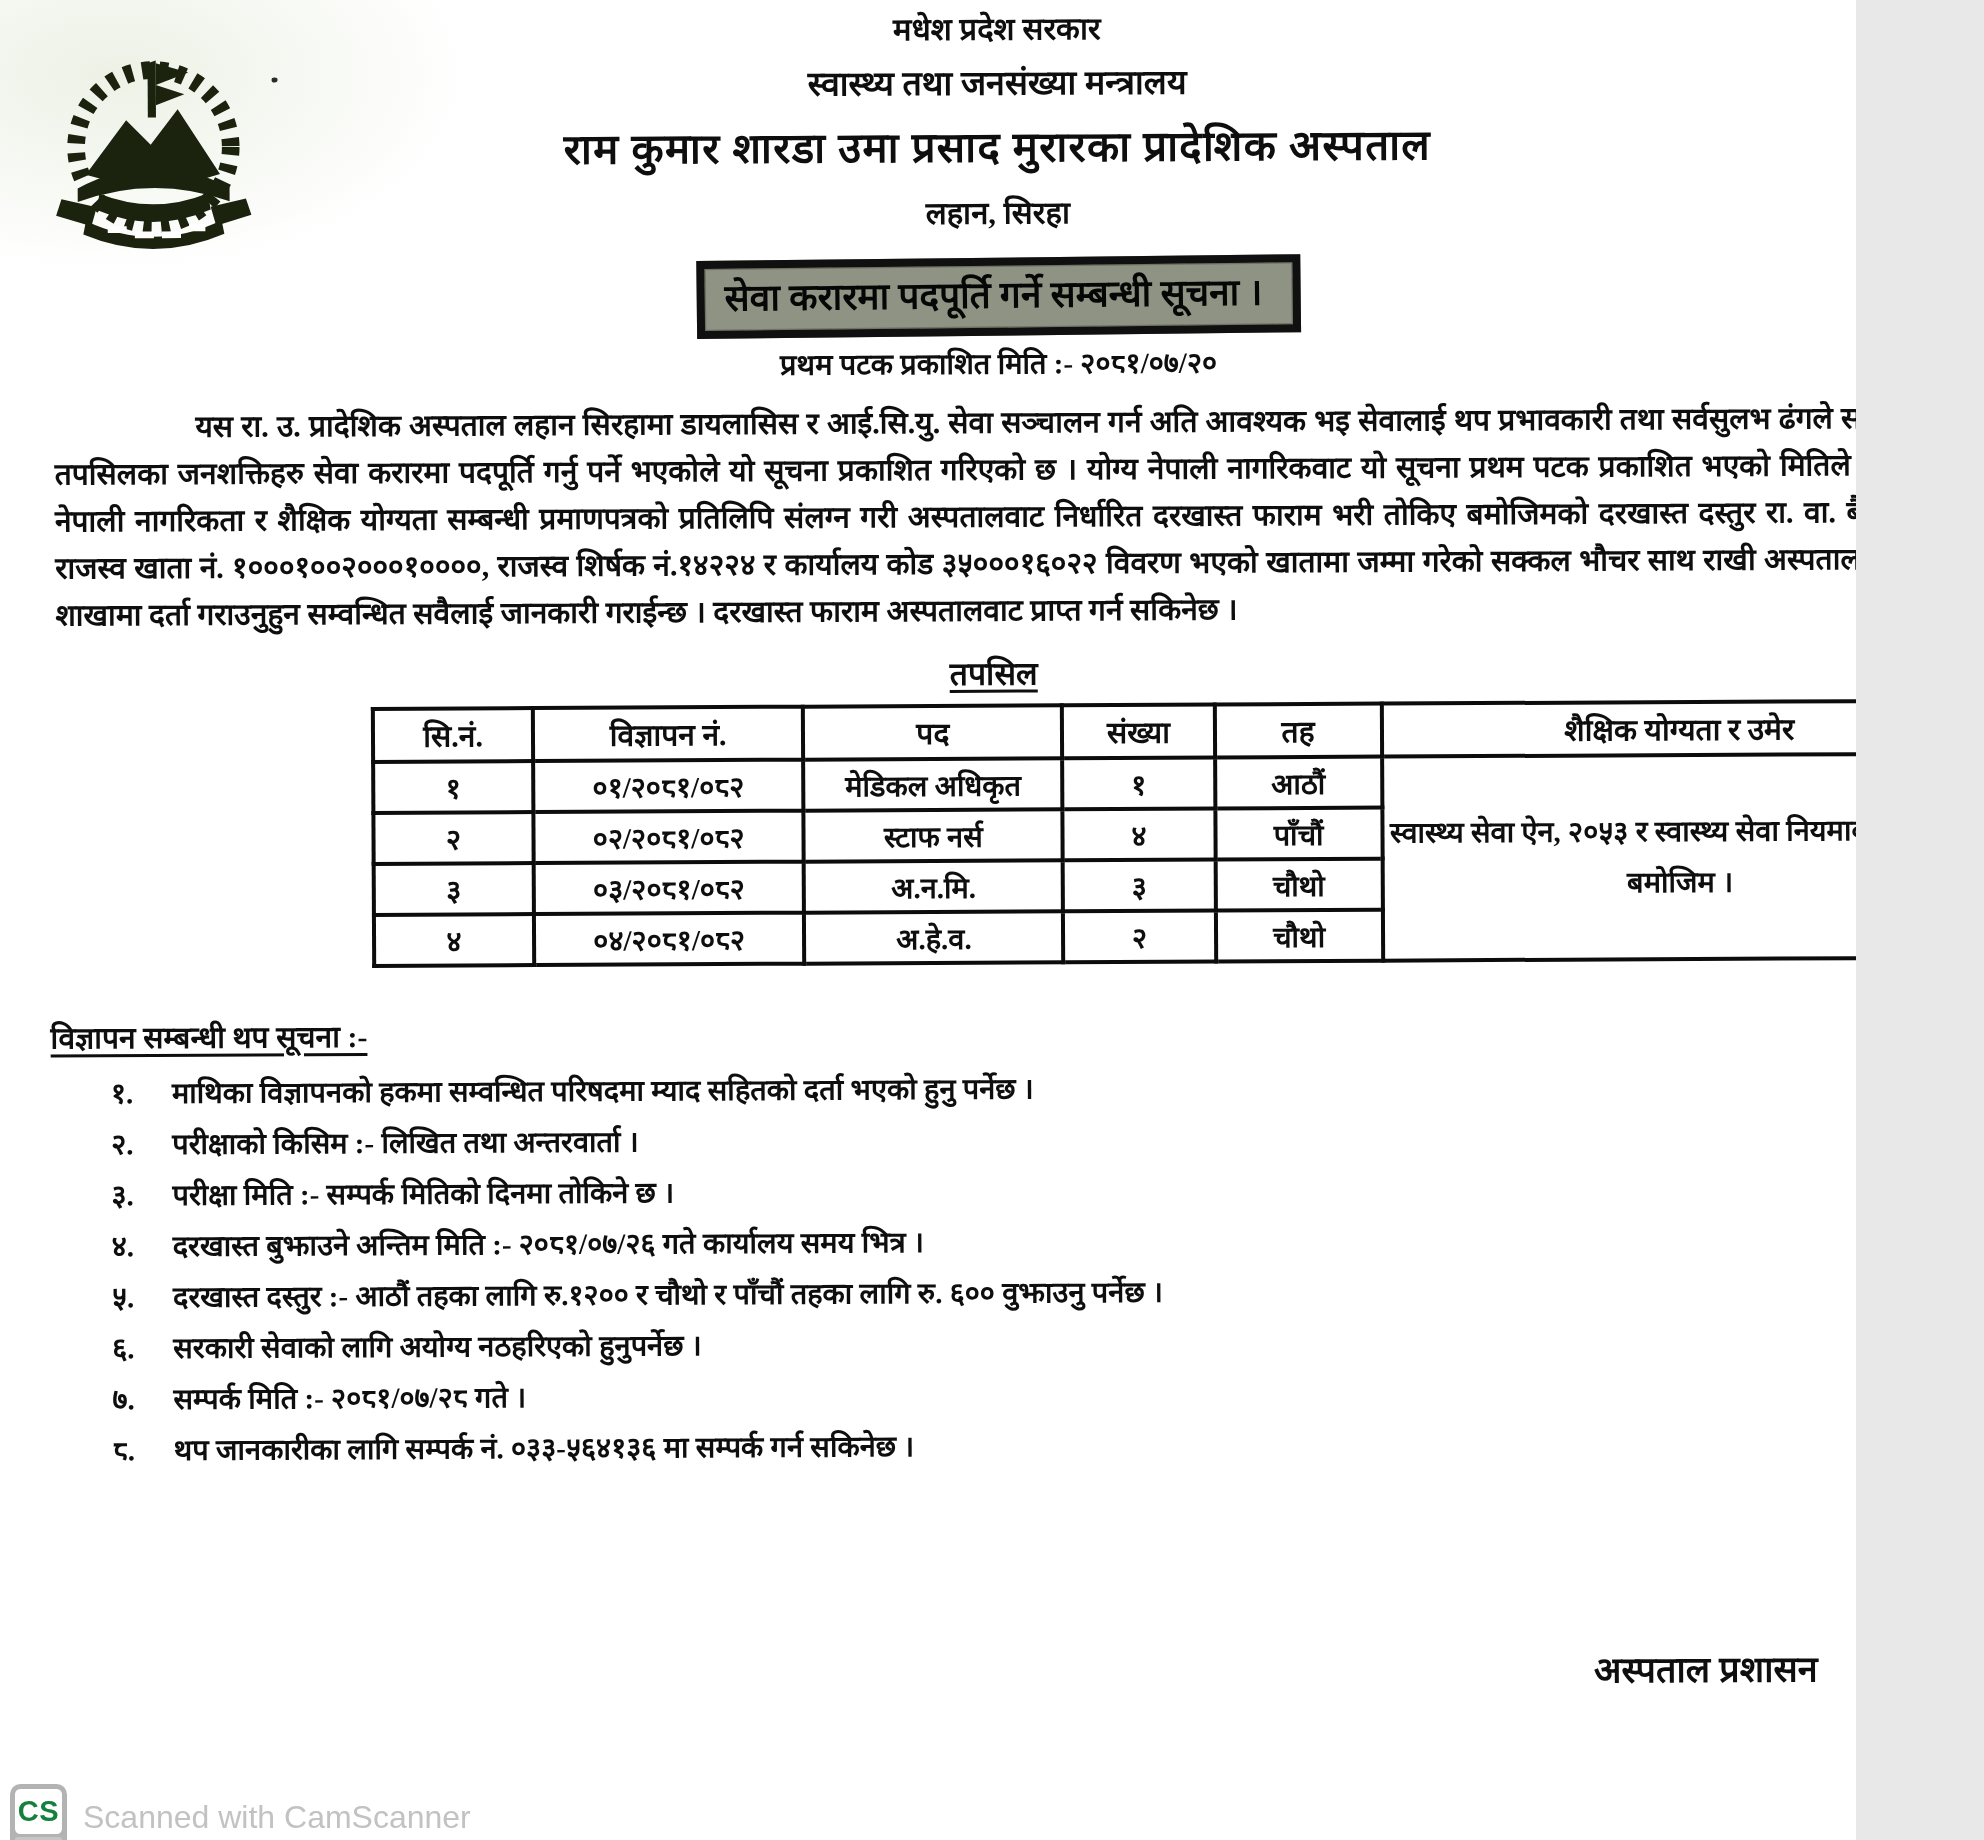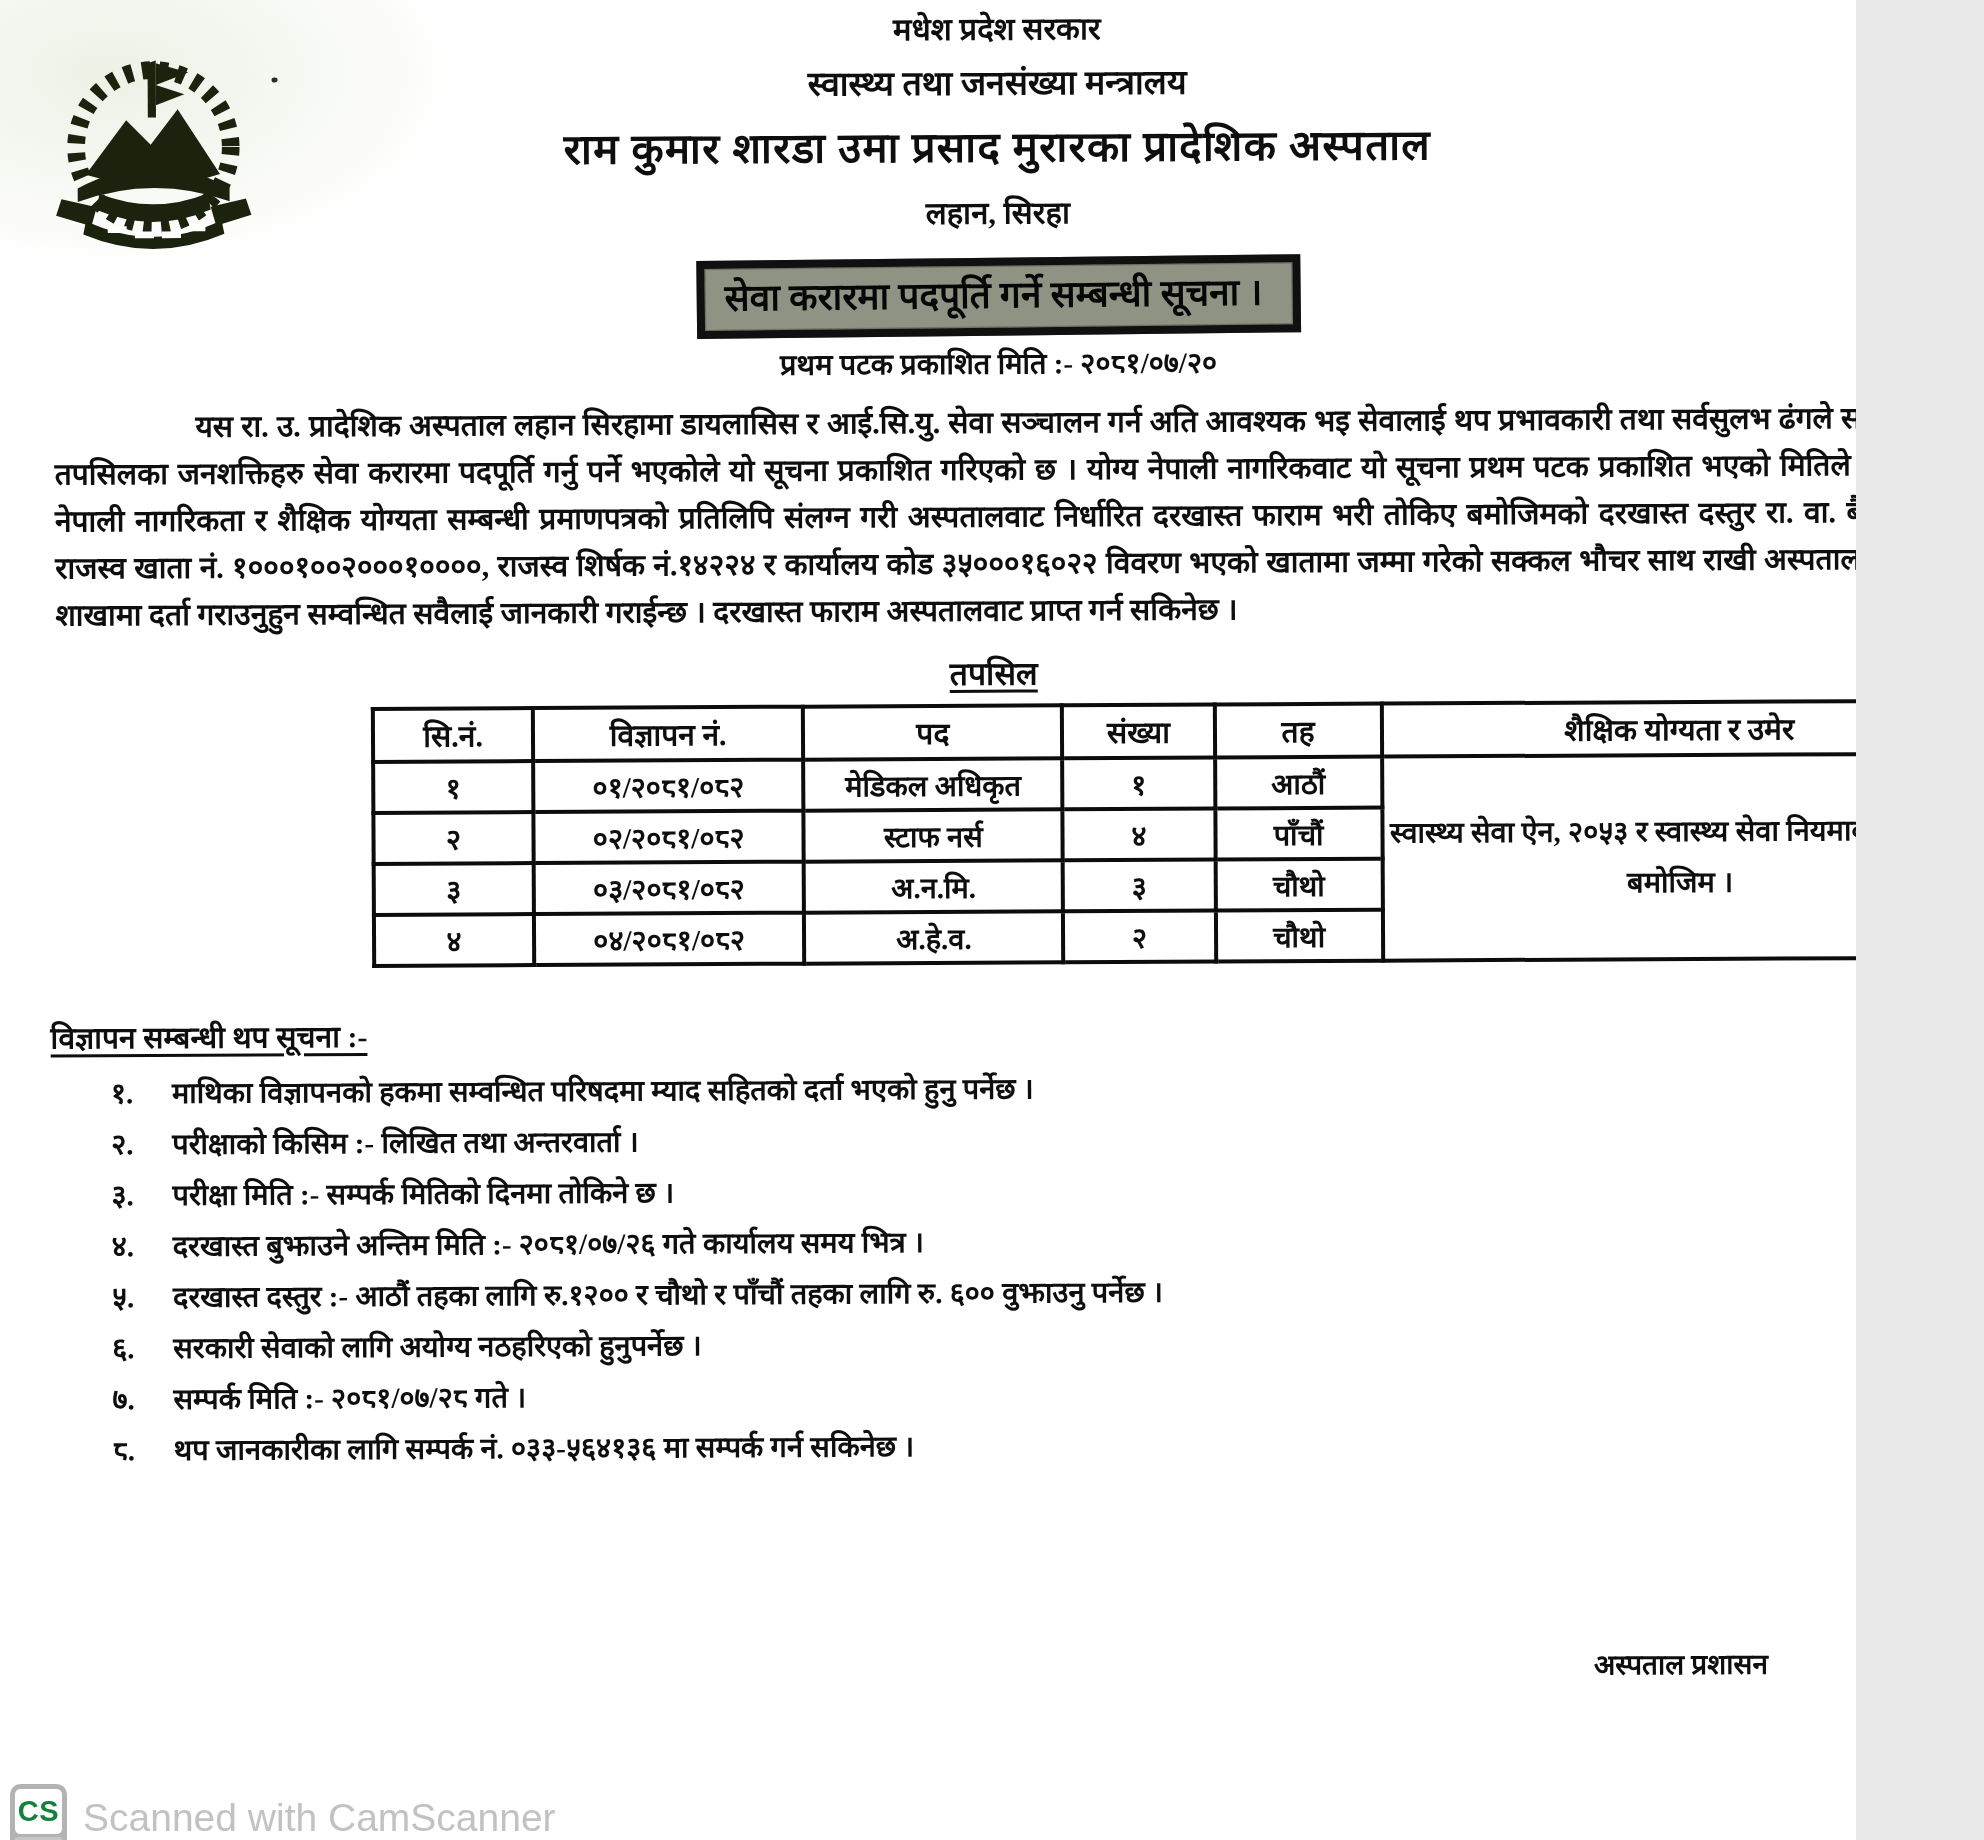--- a/index.html
+++ b/index.html
@@ -51,29 +51,29 @@
   col.c1{width:160px}col.c2{width:270px}col.c3{width:259px}col.c4{width:152px}col.c5{width:167px}col.c6{width:595px}
   td.post{text-align:left;padding-left:14.5px;}
   td.qual{vertical-align:top;padding-top:9.2px;font-size:30px;line-height:51px;}
   
   .addl-head{margin:47px 0 0 49px;font-size:30px;font-weight:bold;
     text-decoration:underline;text-decoration-thickness:3.3px;text-underline-offset:6px;}
   .addl-list{margin:20px 0 0 109px;}
   .addl-item{display:flex;margin-bottom:19px;font-size:29px;line-height:32px;font-weight:bold;}
   .addl-item .num{width:61px;flex:0 0 61px;}
   .addl-item .txt{flex:1;}
-  .signature{position:absolute;left:1589px;top:1648px;font-size:28px;font-weight:bold;}
+  .signature{position:absolute;left:1589px;top:1648px;font-size:36px;font-weight:bold;}
   
   .scanbar{position:absolute;left:10px;top:1784px;display:flex;align-items:center;gap:16px;}
   .cs-badge{position:relative;width:57px;height:67px;background:#b3b3b3;border-radius:10.5px;overflow:hidden;}
   .cs-badge .inner{position:absolute;left:4.6px;right:4.6px;top:4.6px;bottom:17px;background:#ffffff;border-radius:5.3px;
     display:flex;align-items:center;justify-content:center;font-family:"Liberation Sans",sans-serif;
     font-weight:bold;font-size:29px;color:#15803d;letter-spacing:0.7px;}
   .cs-badge .foot{position:absolute;left:4.6px;right:4.6px;bottom:4px;height:10.5px;background:#c6c6c6;border-radius:2.6px;}
-  .scan-text{font-family:"Liberation Sans",sans-serif;font-size:39px;color:#c2c2c2;}
+  .scan-text{font-family:"Liberation Sans",sans-serif;font-size:32px;color:#c2c2c2;}
   
   .speck{position:absolute;background:#2a2a2a;border-radius:50%;}
   .speck.s1{left:275px;top:74px;width:6px;height:4.6px;}
   .speck.s2{left:1930px;top:105px;width:10.5px;height:4px;border-radius:2px;background:#555;}
 </style>
 </head>
 <body>
 
 <div class="page">
   <div class="doc">

